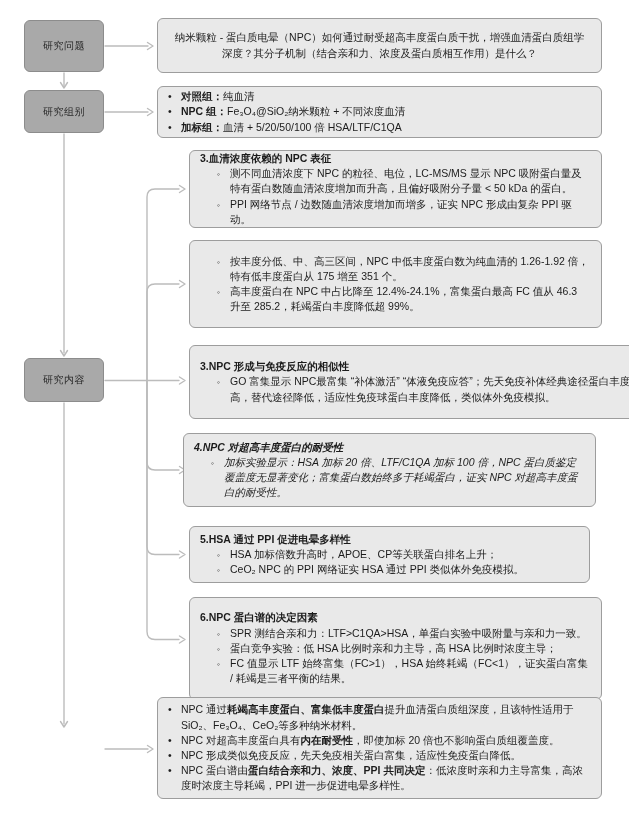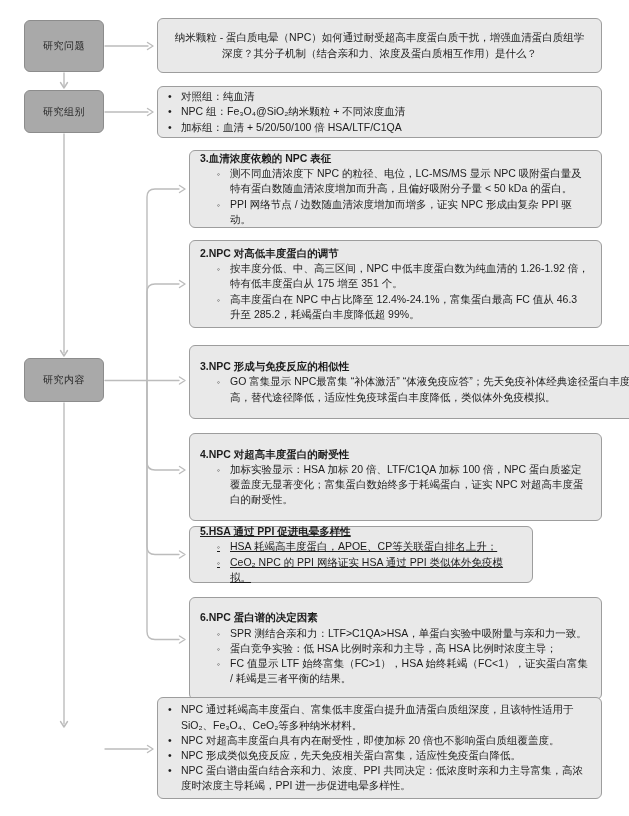--- a/index.html
+++ b/index.html
@@ -22,21 +22,21 @@
     display:flex;flex-direction:column;justify-content:center;
     font-size:10.5px;line-height:1.45;color:#1c1c1c;
   }
   .rbox.center{align-items:center;text-align:center;padding:22px 16px;}
   .rbox-title{font-weight:bold;}
   .row{display:flex;align-items:flex-start;}
   .row .marker{flex:0 0 13px;}
   .row.circle{margin-left:17px;}
   .row.circle .marker{flex:0 0 13px;font-size:8.5px;transform:translateY(2px);}
   .row .txt{flex:1 1 auto;}
-  b{font-weight:normal;}
+  b{font-weight:bold;}
 </style>
 </head>
 <body>
 
 <div class="canvas">
 
   <svg class="connectors" width="629" height="816" viewBox="0 0 629 816">
     <g stroke="#bcbcbc" stroke-width="1.4" fill="none" stroke-linecap="round" stroke-linejoin="round">
 
       <path d="M64 73 V86"></path>
@@ -103,49 +103,48 @@
         <div class="row circle">
           <span class="marker">◦</span>
           <span class="txt"><span>测不同血清浓度下 NPC 的粒径、电位，LC-MS/MS 显示 NPC 吸附蛋白量及特有蛋白数随血清浓度增加而升高，且偏好吸附分子量 &lt; 50 kDa 的蛋白。</span></span>
         </div>
         <div class="row circle">
           <span class="marker">◦</span>
           <span class="txt"><span>PPI 网络节点 / 边数随血清浓度增加而增多，证实 NPC 形成由复杂 PPI 驱动。</span></span>
         </div>
       </div>
       <div class="rbox" style="left: 189px; top: 240px; width: 413px; height: 88px;">
-        <div class="rbox-title">2.NPC 对高低丰度蛋白的调节</div>
         <div class="row circle">
           <span class="marker">◦</span>
           <span class="txt"><span>按丰度分低、中、高三区间，NPC 中低丰度蛋白数为纯血清的 1.26-1.92 倍，特有低丰度蛋白从 175 增至 351 个。</span></span>
         </div>
         <div class="row circle">
           <span class="marker">◦</span>
           <span class="txt"><span>高丰度蛋白在 NPC 中占比降至 12.4%-24.1%，富集蛋白最高 FC 值从 46.3 升至 285.2，耗竭蛋白丰度降低超 99%。</span></span>
         </div>
       </div>
       <div class="rbox" style="left: 189px; top: 345px; width: 469px; height: 74px;">
         <div class="rbox-title">3.NPC 形成与免疫反应的相似性</div>
         <div class="row circle">
           <span class="marker">◦</span>
           <span class="txt"><span>GO 富集显示 NPC最富集 “补体激活” “体液免疫应答”；先天免疫补体经典途径蛋白丰度升高，替代途径降低，适应性免疫球蛋白丰度降低，类似体外免疫模拟。</span></span>
         </div>
       </div>
-      <div class="rbox" style="left: 189px; top: 433px; width: 413px; height: 88px;">
+      <div class="rbox" style="left: 183px; top: 433px; width: 413px; height: 74px; font-style: italic;">
         <div class="rbox-title">4.NPC 对超高丰度蛋白的耐受性</div>
         <div class="row circle">
           <span class="marker">◦</span>
           <span class="txt"><span>加标实验显示：HSA 加标 20 倍、LTF/C1QA 加标 100 倍，NPC 蛋白质鉴定覆盖度无显著变化；富集蛋白数始终多于耗竭蛋白，证实 NPC 对超高丰度蛋白的耐受性。</span></span>
         </div>
       </div>
-      <div class="rbox" style="left: 189px; top: 526px; width: 344px; height: 57px; text-decoration: underline;">
+      <div class="rbox" style="left: 189px; top: 526px; width: 401px; height: 57px;">
         <div class="rbox-title">5.HSA 通过 PPI 促进电晕多样性</div>
         <div class="row circle">
           <span class="marker">◦</span>
-          <span class="txt"><span>HSA 耗竭高丰度蛋白，APOE、CP等关联蛋白排名上升；</span></span>
+          <span class="txt"><span>HSA 加标倍数升高时，APOE、CP等关联蛋白排名上升；</span></span>
         </div>
         <div class="row circle">
           <span class="marker">◦</span>
           <span class="txt"><span>CeO₂ NPC 的 PPI 网络证实 HSA 通过 PPI 类似体外免疫模拟。</span></span>
         </div>
       </div>
       <div class="rbox" style="left: 189px; top: 597px; width: 413px; height: 103px;">
         <div class="rbox-title">6.NPC 蛋白谱的决定因素</div>
         <div class="row circle">
           <span class="marker">◦</span>

